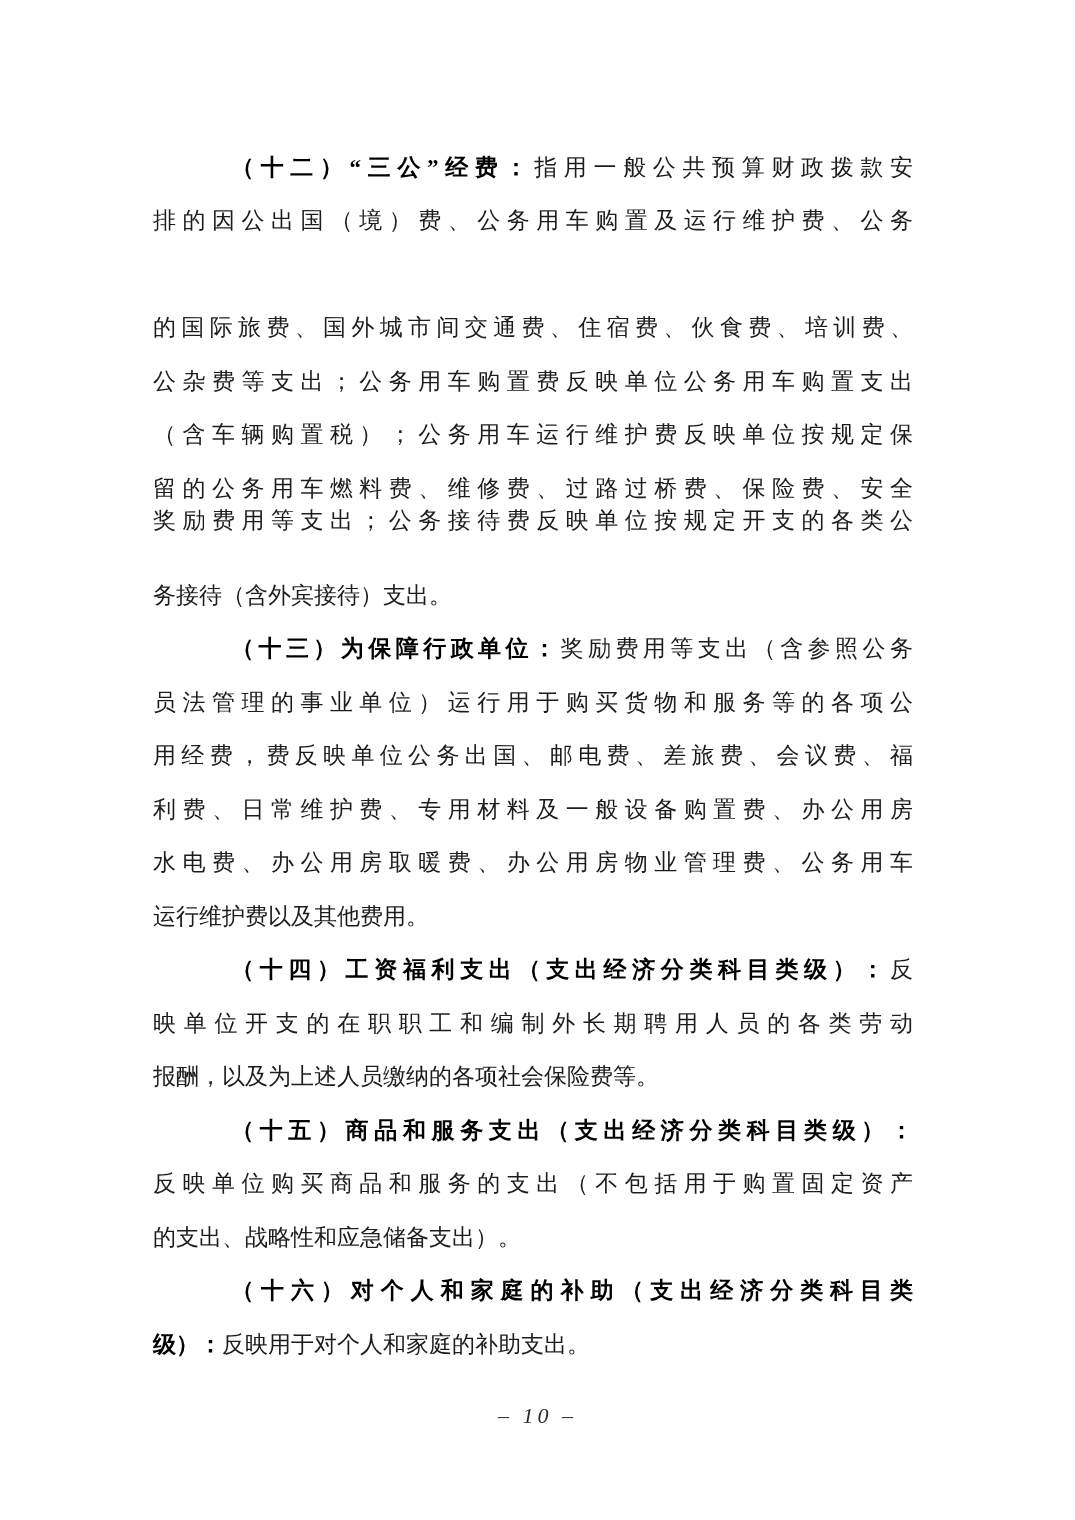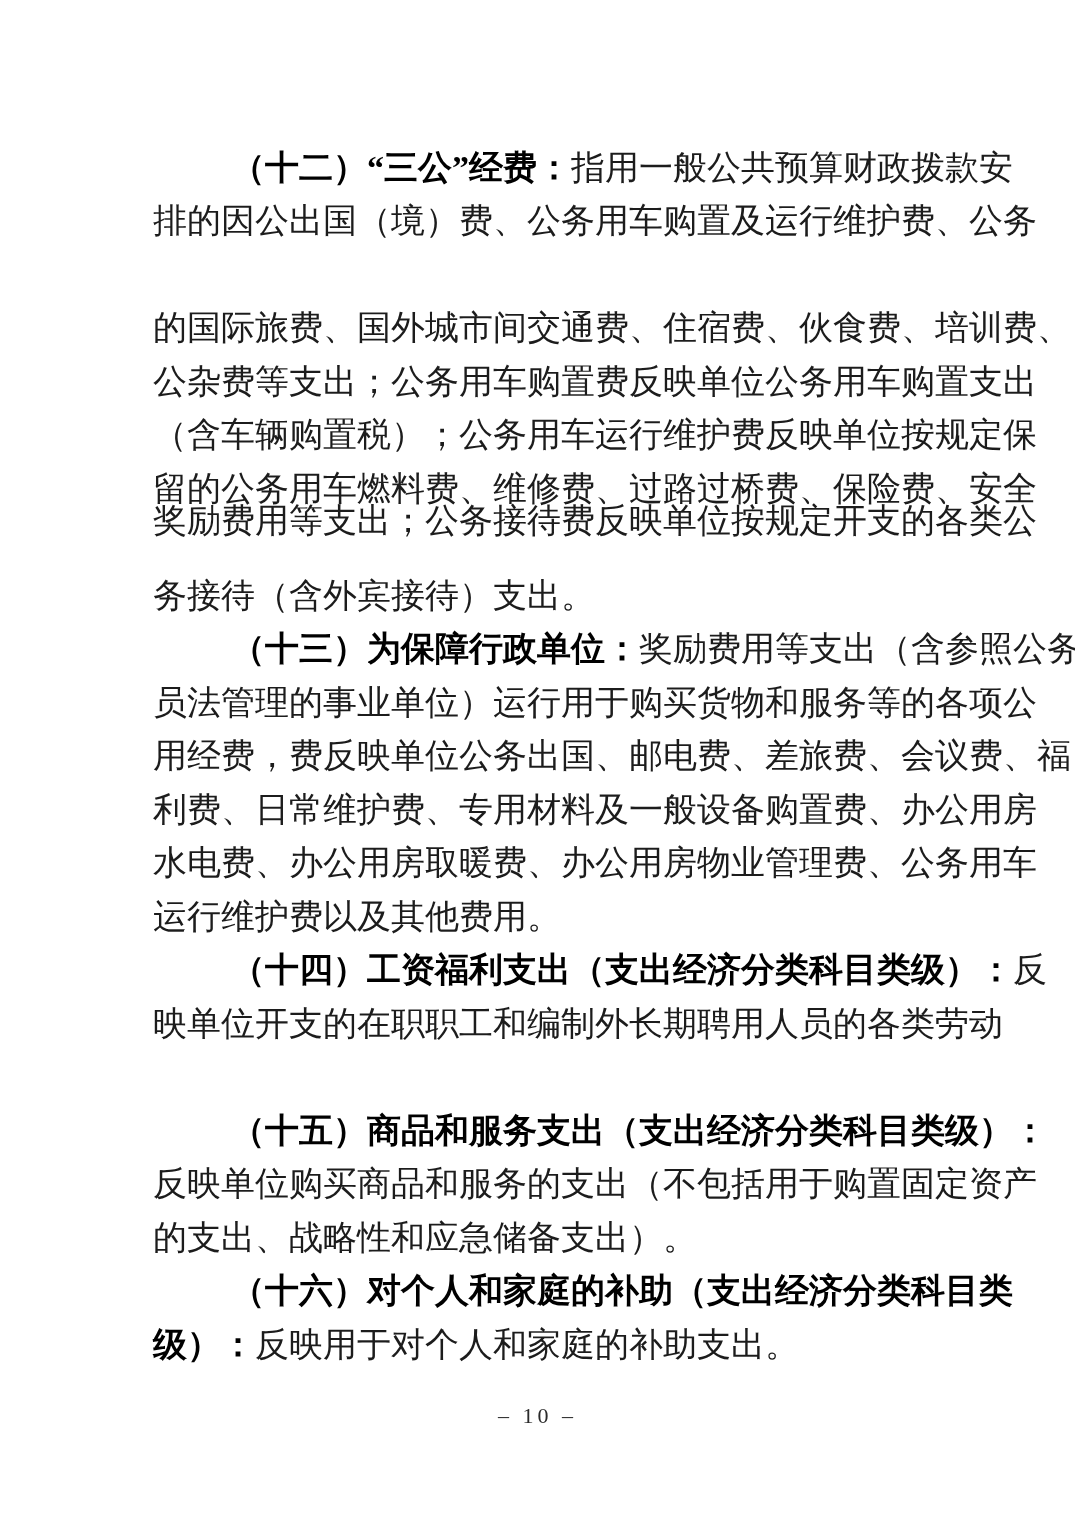--- a/index.html
+++ b/index.html
@@ -15,21 +15,21 @@
     background: #ffffff;
     font-family: "Liberation Serif", "DejaVu Serif", serif;
     overflow: hidden;
   }
   .textline {
     position: absolute;
     left: 153px;
     width: 760px;
     height: 54px;
     line-height: 54px;
-    font-size: 34px;
+    font-size: 23px;
     color: #1c1c1c;
     white-space: nowrap;
     text-align: justify;
     box-sizing: border-box;
   }
   .textline.full {
     text-align-last: justify;
   }
   .textline.lastline {
     text-align-last: left;
@@ -45,20 +45,21 @@
     position: absolute;
     left: 0;
     width: 1075px;
     top: 1400px;
     height: 32px;
     line-height: 32px;
     text-align: center;
     font-size: 22px;
     color: #2a2a2a;
     letter-spacing: 4px;
+    font-style: italic;
   }
 </style>
 </head>
 <body>
 
 <div class="page">
 
   <div class="textline indent full" style="top:141px"><span class="b">（十二）“三公”经费：</span><span>指用一般公共预算财政拨款安</span></div>
   <div class="textline full" style="top:194px"><span>排的因公出国（境）费、公务用车购置及运行维护费、公务</span></div>
   <div class="textline full" style="top:301px"><span>的国际旅费、国外城市间交通费、住宿费、伙食费、培训费、</span></div>
@@ -70,20 +71,21 @@
 
   <div class="textline indent full" style="top:622px"><span class="b">（十三）为保障行政单位：</span><span>奖励费用等支出（含参照公务</span></div>
   <div class="textline full" style="top:676px"><span>员法管理的事业单位）运行用于购买货物和服务等的各项公</span></div>
   <div class="textline full" style="top:729px"><span>用经费，费反映单位公务出国、邮电费、差旅费、会议费、福</span></div>
   <div class="textline full" style="top:783px"><span>利费、日常维护费、专用材料及一般设备购置费、办公用房</span></div>
   <div class="textline full" style="top:836px"><span>水电费、办公用房取暖费、办公用房物业管理费、公务用车</span></div>
   <div class="textline lastline" style="top:890px"><span>运行维护费以及其他费用。</span></div>
 
   <div class="textline indent full" style="top:943px"><span class="b">（十四）工资福利支出（支出经济分类科目类级）：</span><span>反</span></div>
   <div class="textline full" style="top:997px"><span>映单位开支的在职职工和编制外长期聘用人员的各类劳动</span></div>
+  <div class="textline lastline" style="top:1050px"><span>报酬，以及为上述人员缴纳的各项社会保险费等。</span></div>
 
   <div class="textline indent full" style="top:1104px"><span class="b">（十五）商品和服务支出（支出经济分类科目类级）：</span></div>
   <div class="textline full" style="top:1157px"><span>反映单位购买商品和服务的支出（不包括用于购置固定资产</span></div>
   <div class="textline lastline" style="top:1211px"><span>的支出、战略性和应急储备支出）。</span></div>
 
   <div class="textline lastline" style="top:1318px"><span class="b">级）：</span><span>反映用于对个人和家庭的补助支出。</span></div>
   <div class="textline indent full" style="top:1264px"><span class="b">（十六）对个人和家庭的补助（支出经济分类科目类</span></div>
 
   <div class="footer">– 10 –</div>
 

